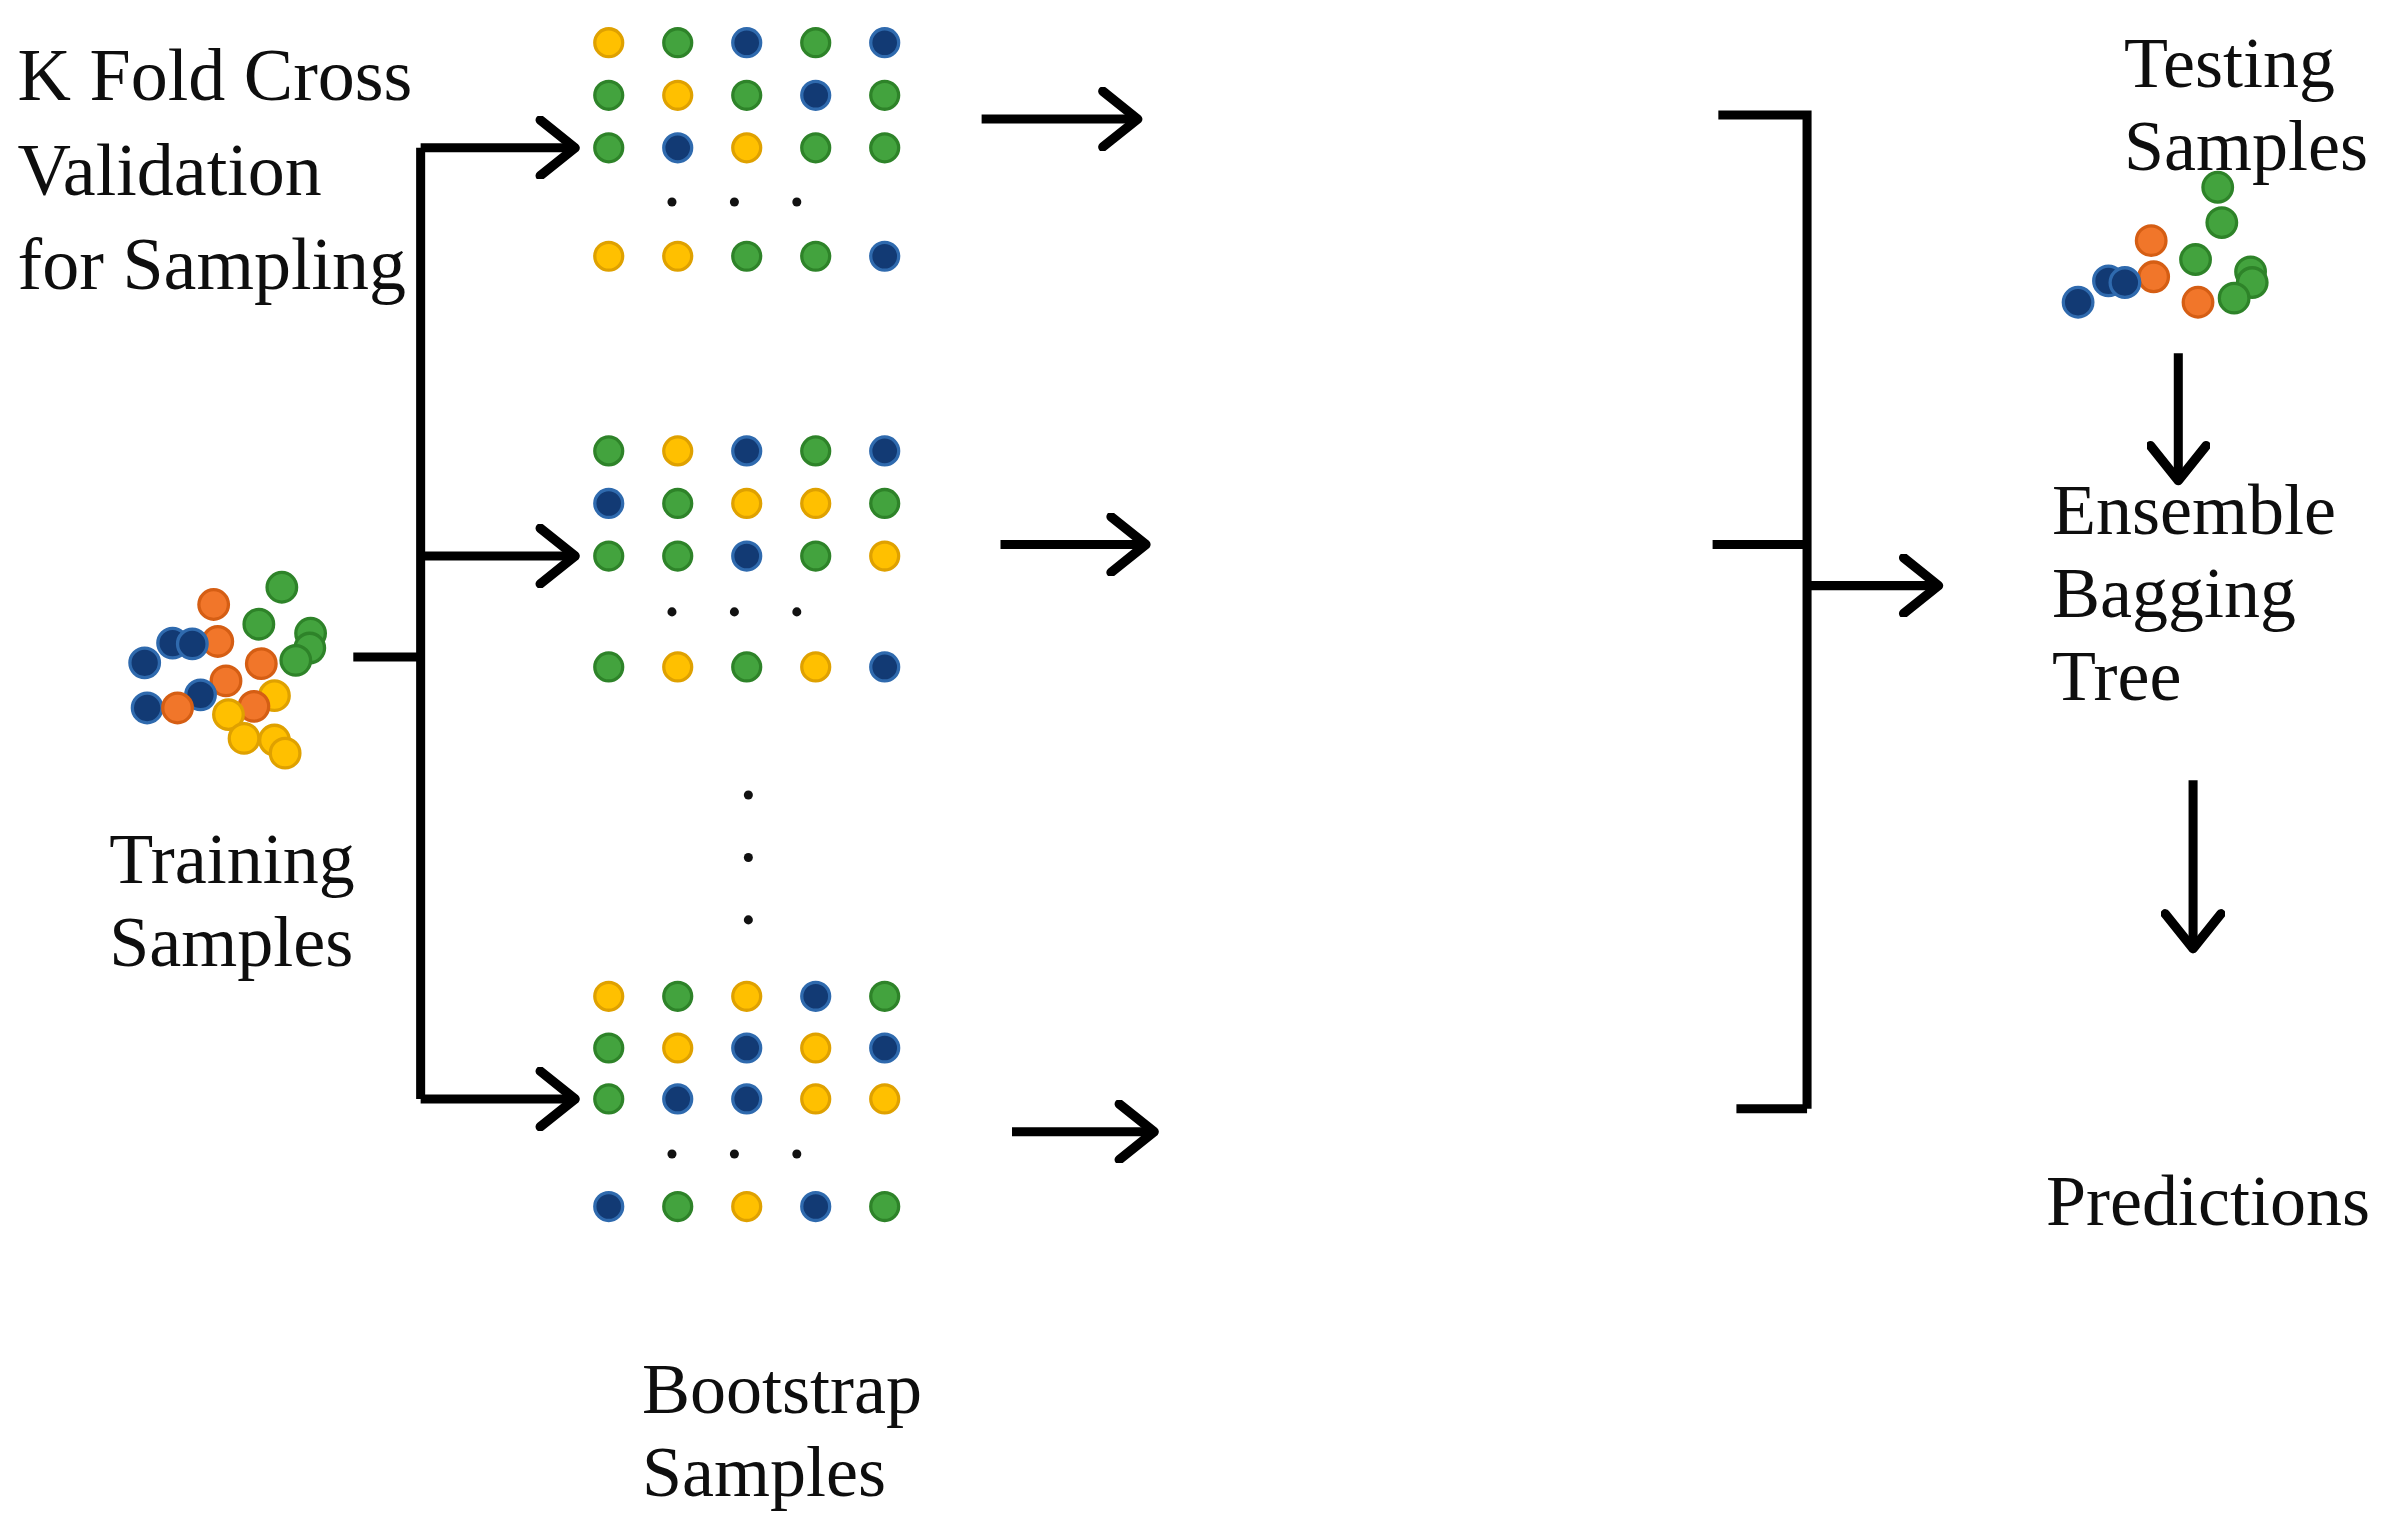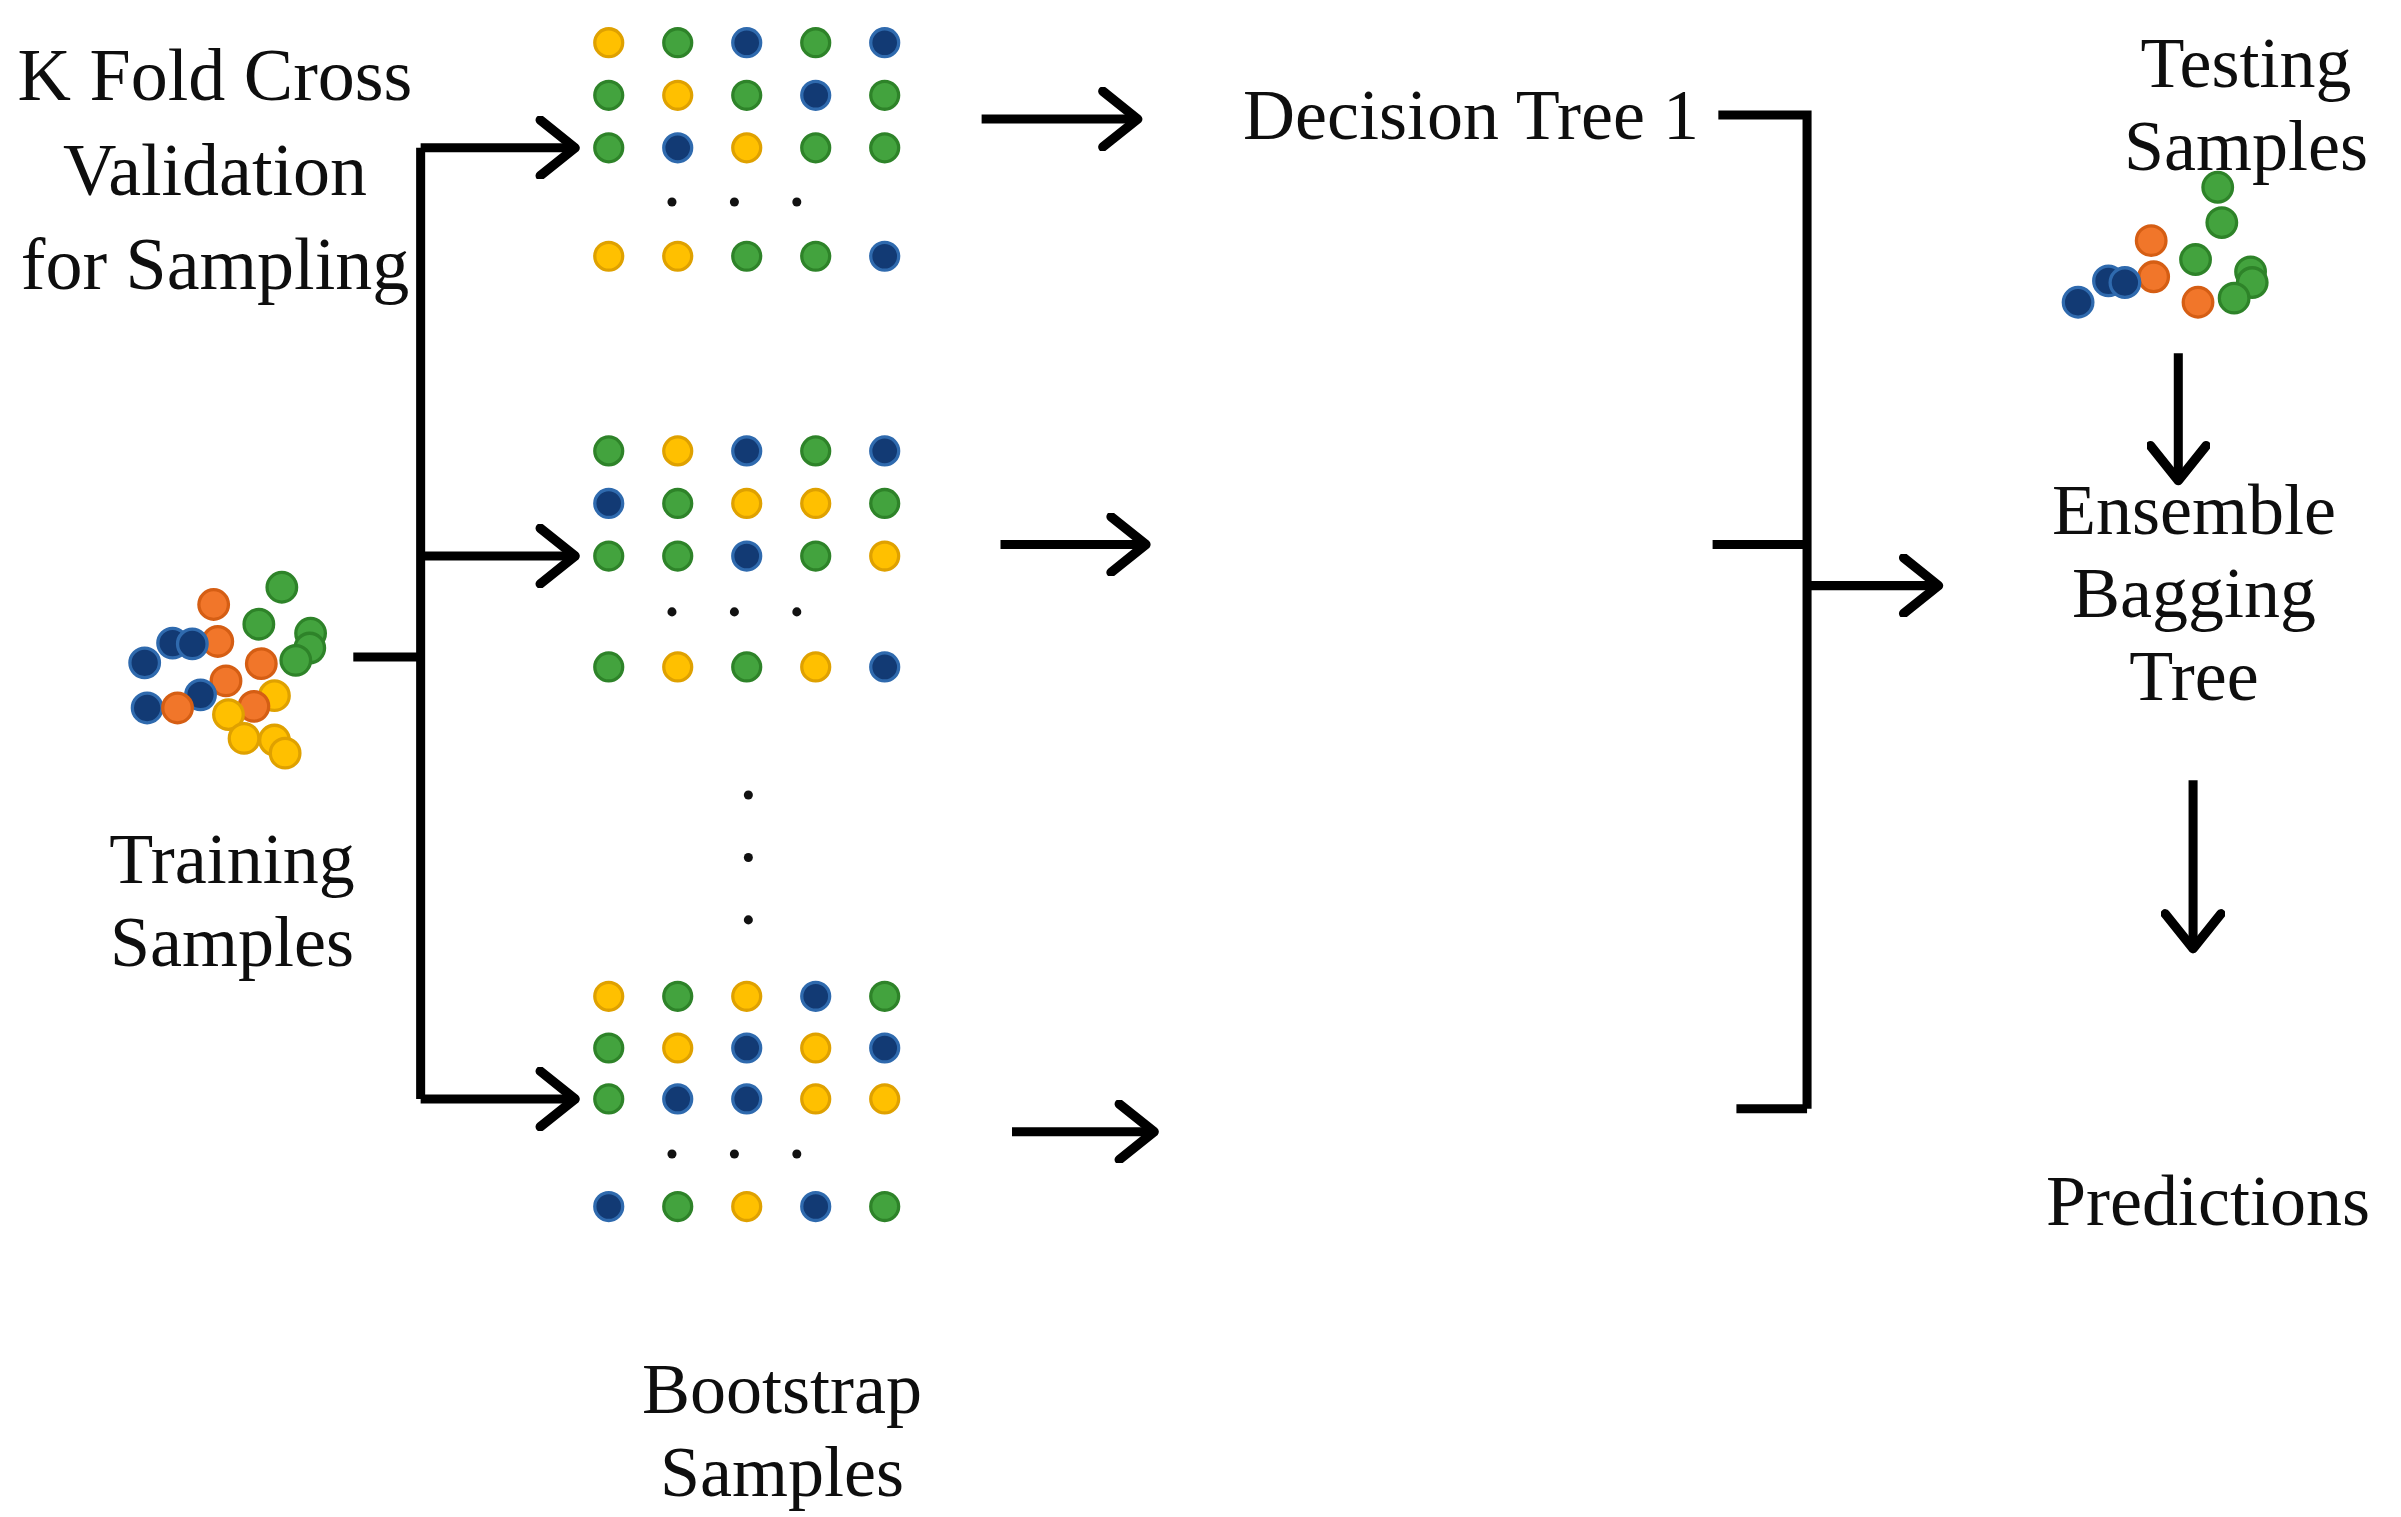--- a/index.html
+++ b/index.html
@@ -8,21 +8,21 @@
     width:2401px;height:1517px;
     background:#ffffff;
     font-family:"Liberation Serif","DejaVu Serif",serif;
     color:#0e0e0e;
     overflow:hidden;
   }
   #diagram-svg{position:absolute;left:0;top:0;width:2401px;height:1517px;}
   .label{
     position:absolute;
     transform:translate(-50%,-50%);
-    text-align:center;
+    text-align:left;
     white-space:pre-line;
     font-size:72px;
     line-height:1.15;
     color:#0e0e0e;
     letter-spacing:0px;
   }
   .label.kfold{font-size:74px;line-height:1.28;}
   .label.tree{white-space:nowrap;}
 </style>
 </head>
@@ -164,21 +164,20 @@
   <div class="label kfold" style="left:215px; top:170px;">K Fold Cross
 Validation
 for Sampling</div>
 
   <div class="label" style="left:232px; top:901px;">Training
 Samples</div>
 
   <div class="label" style="left:782px; top:1431px;">Bootstrap
 Samples</div>
 
-  <div class="label tree" style="left:1471px; top:115px;">Decision Tree 1</div>
 
 
 
   <div class="label" style="left:2202px; top:105px;margin-left:44px;">Testing
 Samples</div>
 
   <div class="label" style="left:2194px; top:593px;">Ensemble
 Bagging Tree</div>
 
   <div class="label" style="left:2208px; top:1201px;">Predictions</div>

